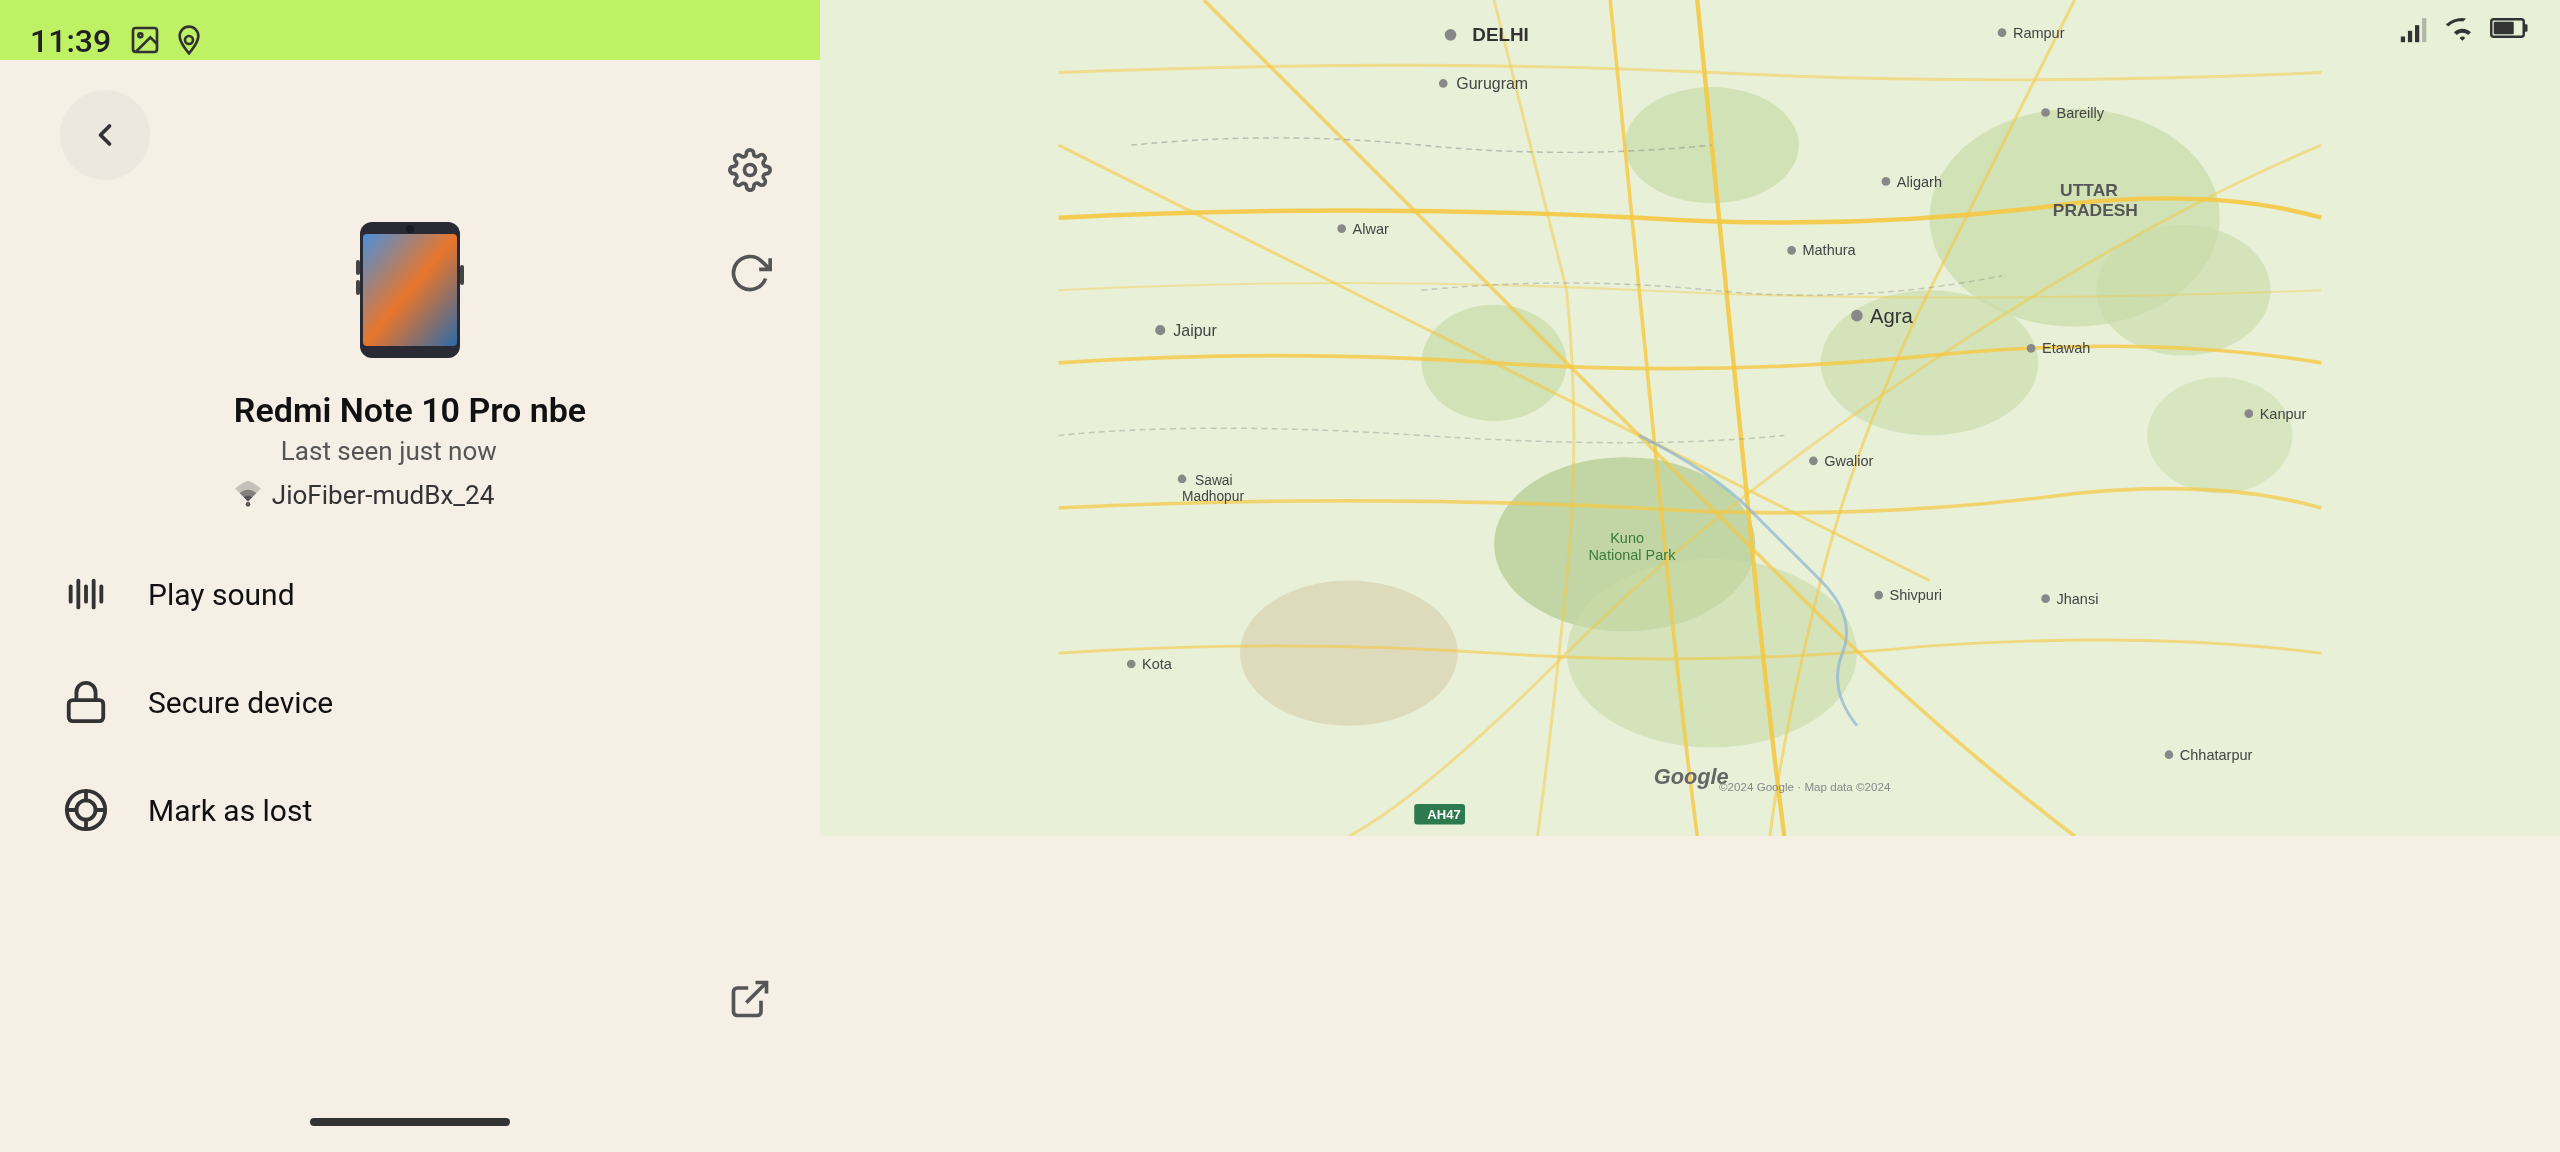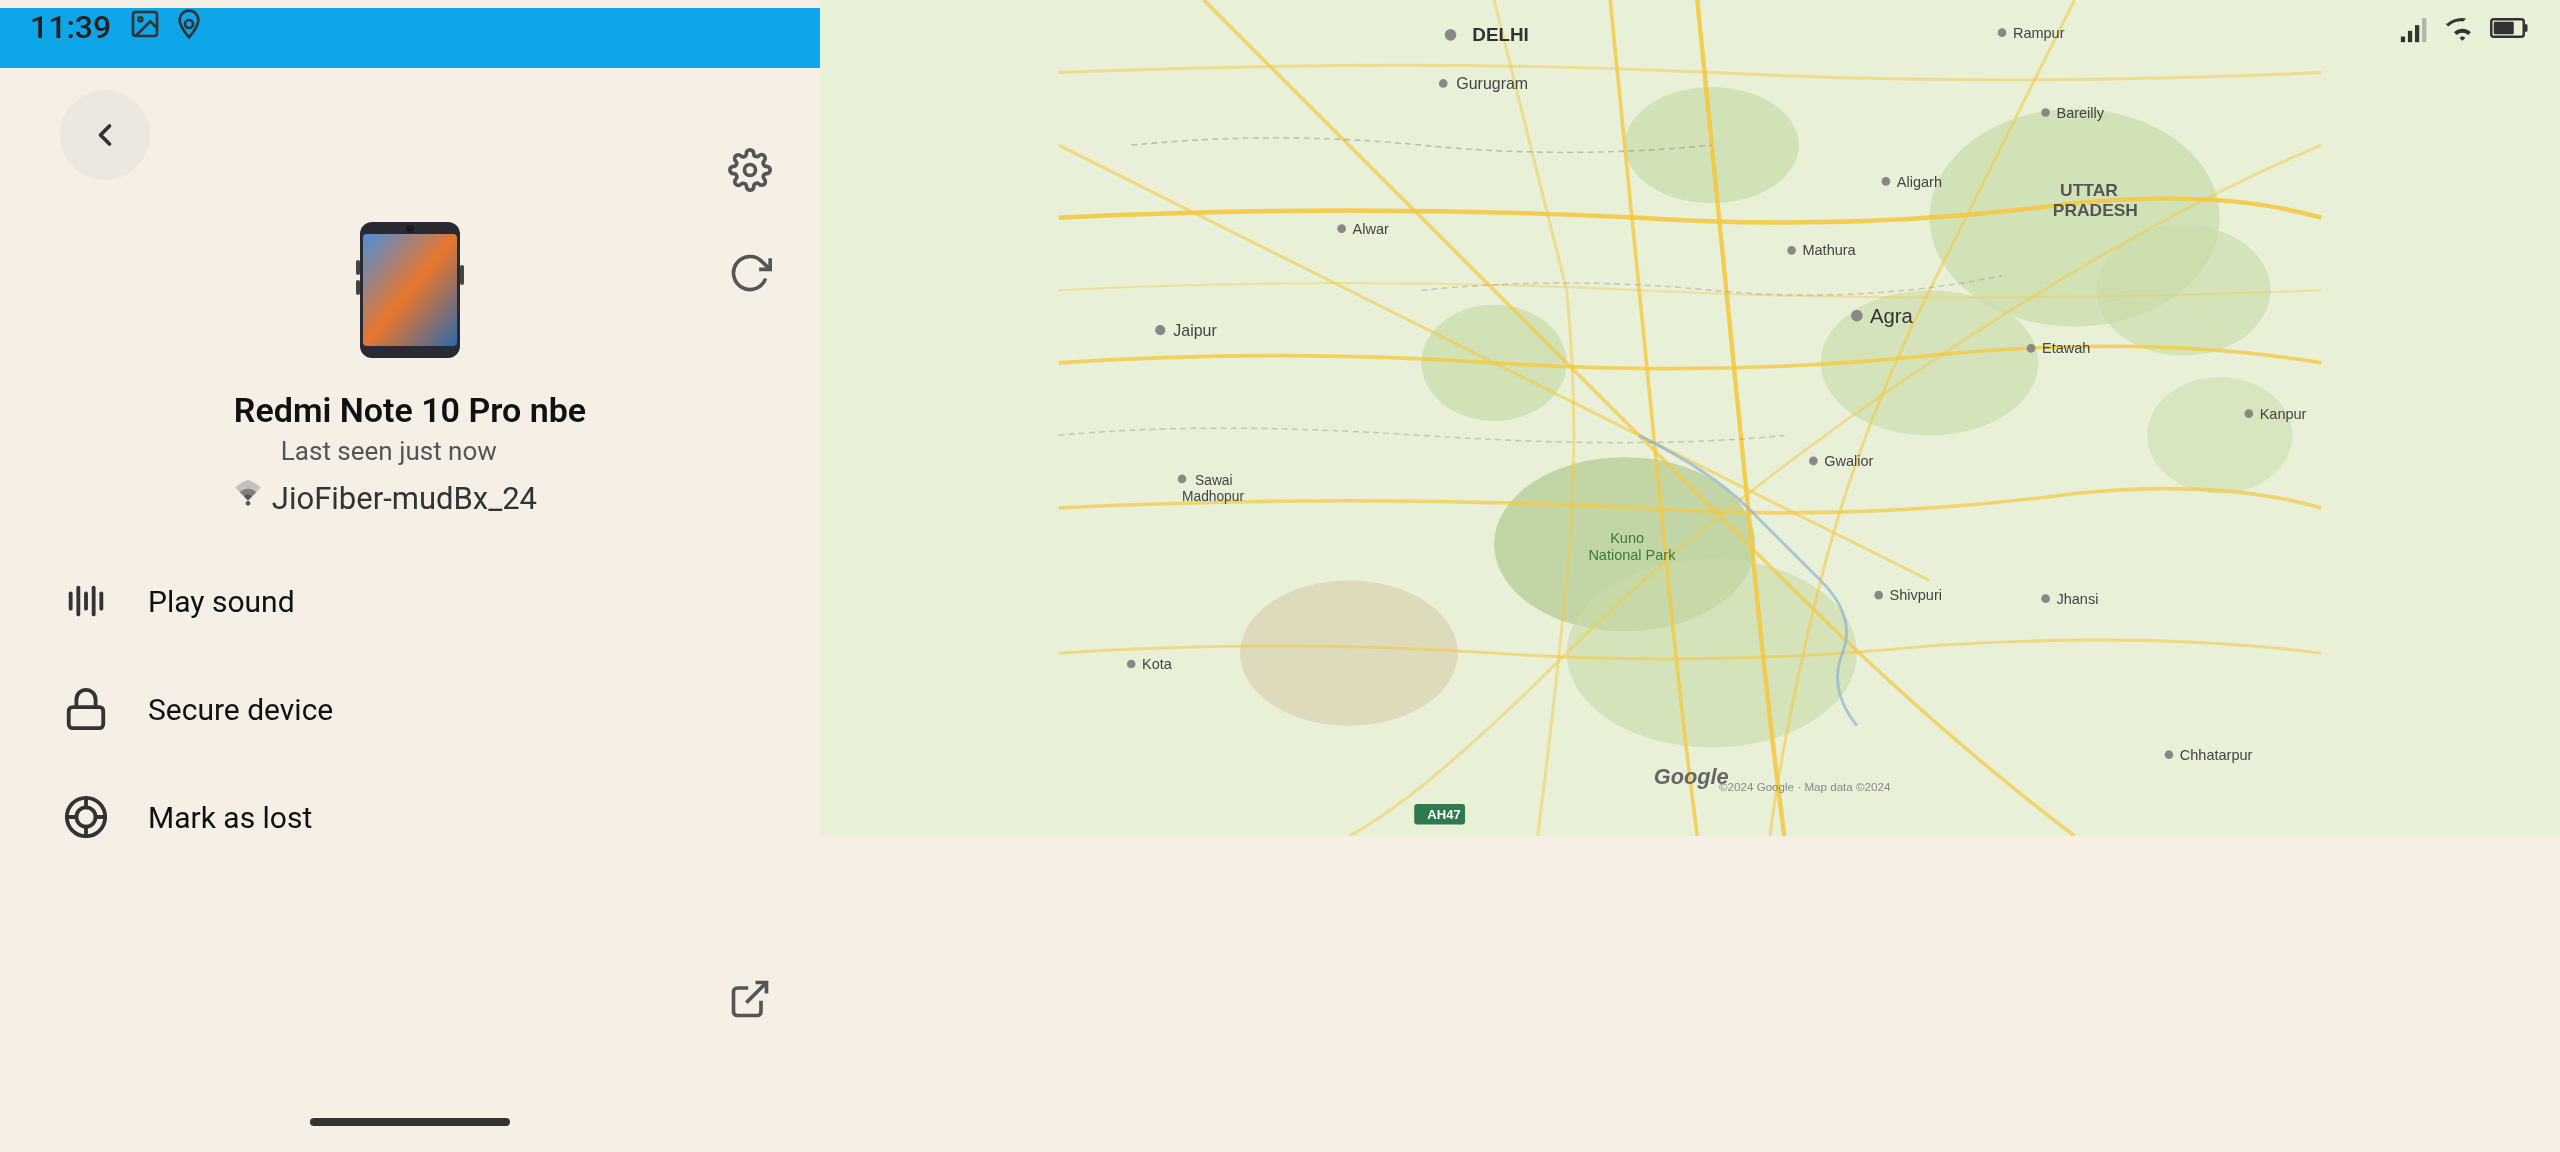--- a/index.html
+++ b/index.html
@@ -8,27 +8,27 @@
       height: 1152px;
       font-family: 'Roboto', Arial, sans-serif;
       display: flex;
       overflow: hidden;
       background: #f5efe6;
     }
 
     
     .status-bar {
       position: absolute;
-      top: 8px;
+      top: 0;
       left: 0;
       width: 820px;
       height: 60px;
-      background: #0ea5e9;
-      display: flex;
-      align-items: flex-start;
+      background: #bef264;
+      display: flex;
+      align-items: flex-end;
       padding: 0 30px;
       z-index: 10;
     }
     .status-bar .time {
       font-size: 32px;
       font-weight: 500;
       color: #222;
     }
     .status-bar .status-icons {
       display: flex;
@@ -104,22 +104,23 @@
       margin-bottom: 6px;
     }
     .device-last-seen {
       font-size: 26px;
       color: #555;
       margin-bottom: 14px;
       margin-left: 47px;
     }
     .device-network {
       display: flex;
+      align-items: center;
       gap: 10px;
-      font-size: 31px;
+      font-size: 26px;
       color: #333;
     }
 
     
     .card-actions {
       position: absolute;
       right: 40px;
       top: 140px;
       display: flex;
       flex-direction: column;

